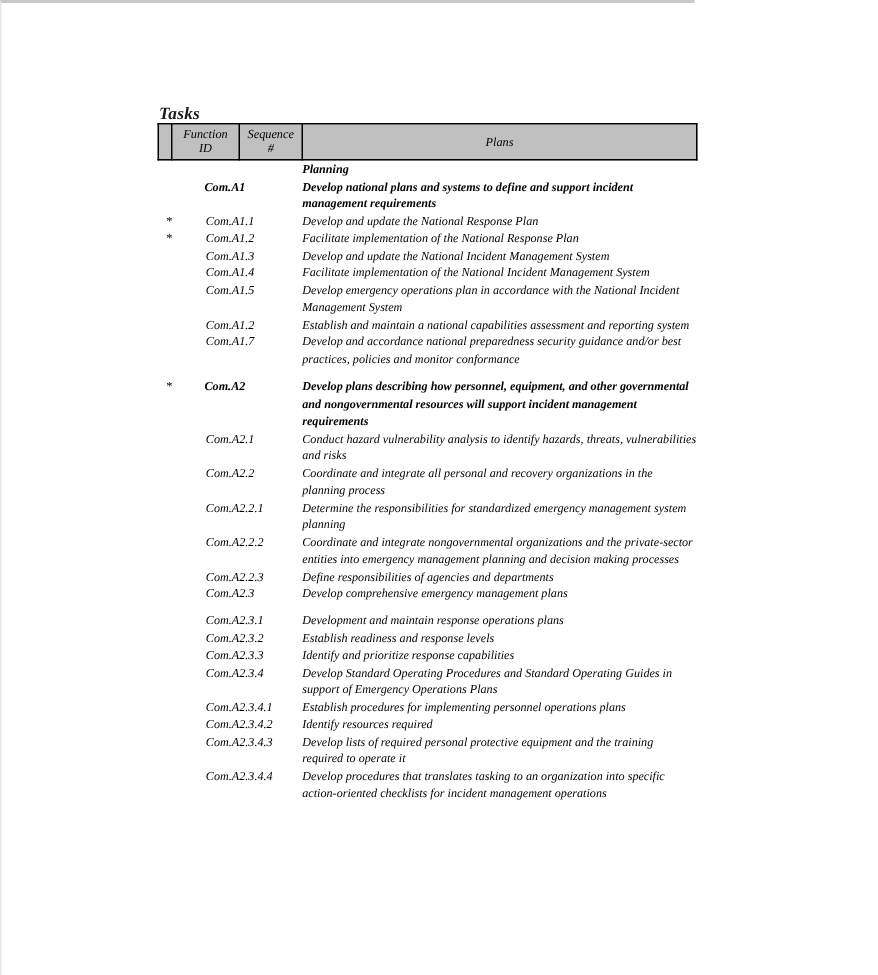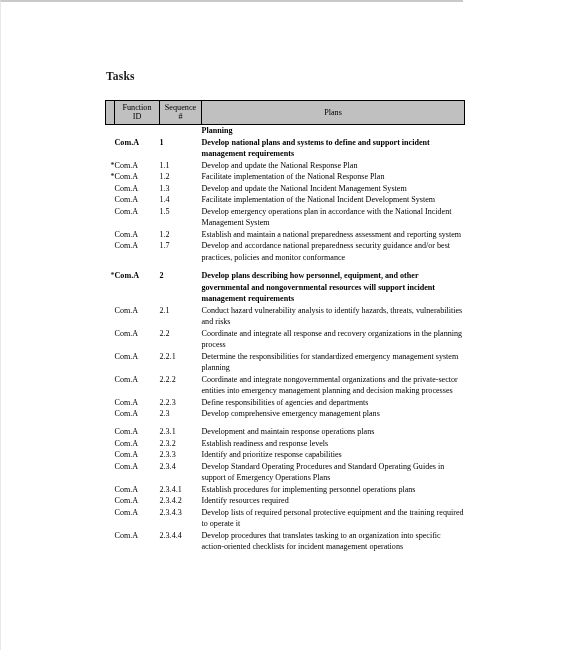--- a/index.html
+++ b/index.html
@@ -18,40 +18,41 @@
   .page-frame {
     position: absolute;
     left: 0;
     top: 0;
     width: 463px;
     height: 650px;
     box-sizing: border-box;
     border-top: 2px solid #c9c9c9;
     border-left: 1px solid #e8e8e8;
     background: #ffffff;
+    font-style: italic;
   }
   .page-body {
     position: absolute;
     left: 0;
     top: 0;
     width: 585px;
   }
   .doc-title {
     position: absolute;
     left: 105px;
     top: 68px;
     font-size: 11.5px;
     font-weight: bold;
     color: #1a1a1a;
     letter-spacing: 0.2px;
   }
   .tasks-table {
     position: absolute;
     left: 104px;
-    top: 98px;
+    top: 80px;
     width: 359px;
     border-collapse: collapse;
     table-layout: fixed;
   }
   .tasks-table col.c-mark { width: 9px; }
   .tasks-table col.c-fid  { width: 45px; }
   .tasks-table col.c-seq  { width: 42px; }
   .tasks-table col.c-task { width: 263px; }
 
   .tasks-table thead th {
@@ -77,21 +78,21 @@
     vertical-align: top;
     padding: 0;
     line-height: 1.42;
   }
   td.cell-mark {
     text-align: right;
     padding-right: 2px;
     font-size: 8.5px;
   }
   td.cell-fid {
-    text-align: left;
+    text-align: right;
   }
   td.cell-seq {
     text-align: left;
     padding-left: 3px;
   }
   td.cell-task {
     text-align: left;
     padding-right: 2px;
   }
   tr.row-spacer td {
@@ -166,33 +167,33 @@
           <tr>
             <td class="cell-mark"></td>
             <td class="cell-fid">Com.A</td>
             <td class="cell-seq">1.3</td>
             <td class="cell-task ind-1">Develop and update the National Incident Management System</td>
           </tr>
           <tr>
             <td class="cell-mark"></td>
             <td class="cell-fid">Com.A</td>
             <td class="cell-seq">1.4</td>
-            <td class="cell-task ind-1">Facilitate implementation of the National Incident Development System</td>
+            <td class="cell-task ind-1">Facilitate implementation of the National Incident Management System</td>
           </tr>
           <tr>
             <td class="cell-mark"></td>
             <td class="cell-fid">Com.A</td>
             <td class="cell-seq">1.5</td>
             <td class="cell-task ind-1">Develop emergency operations plan in accordance with the National Incident Management System</td>
           </tr>
           <tr>
             <td class="cell-mark"></td>
             <td class="cell-fid">Com.A</td>
             <td class="cell-seq">1.2</td>
-            <td class="cell-task ind-1">Establish and maintain a national preparedness assessment and reporting system</td>
+            <td class="cell-task ind-1">Establish and maintain a national capabilities assessment and reporting system</td>
           </tr>
           <tr>
             <td class="cell-mark"></td>
             <td class="cell-fid">Com.A</td>
             <td class="cell-seq">1.7</td>
             <td class="cell-task ind-1">Develop and accordance national preparedness security guidance and/or best practices, policies and monitor conformance</td>
           </tr>
           <tr class="row-spacer">
             <td colspan="4"></td>
           </tr>
@@ -205,21 +206,21 @@
           <tr>
             <td class="cell-mark"></td>
             <td class="cell-fid">Com.A</td>
             <td class="cell-seq">2.1</td>
             <td class="cell-task ind-1">Conduct hazard vulnerability analysis to identify hazards, threats, vulnerabilities and risks</td>
           </tr>
           <tr>
             <td class="cell-mark"></td>
             <td class="cell-fid">Com.A</td>
             <td class="cell-seq">2.2</td>
-            <td class="cell-task ind-1">Coordinate and integrate all response and recovery organizations in the planning process</td>
+            <td class="cell-task ind-1">Coordinate and integrate all personal and recovery organizations in the planning process</td>
           </tr>
           <tr>
             <td class="cell-mark"></td>
             <td class="cell-fid">Com.A</td>
             <td class="cell-seq">2.2.1</td>
             <td class="cell-task ind-4">Determine the responsibilities for standardized emergency management system planning</td>
           </tr>
           <tr>
             <td class="cell-mark"></td>
             <td class="cell-fid">Com.A</td>

